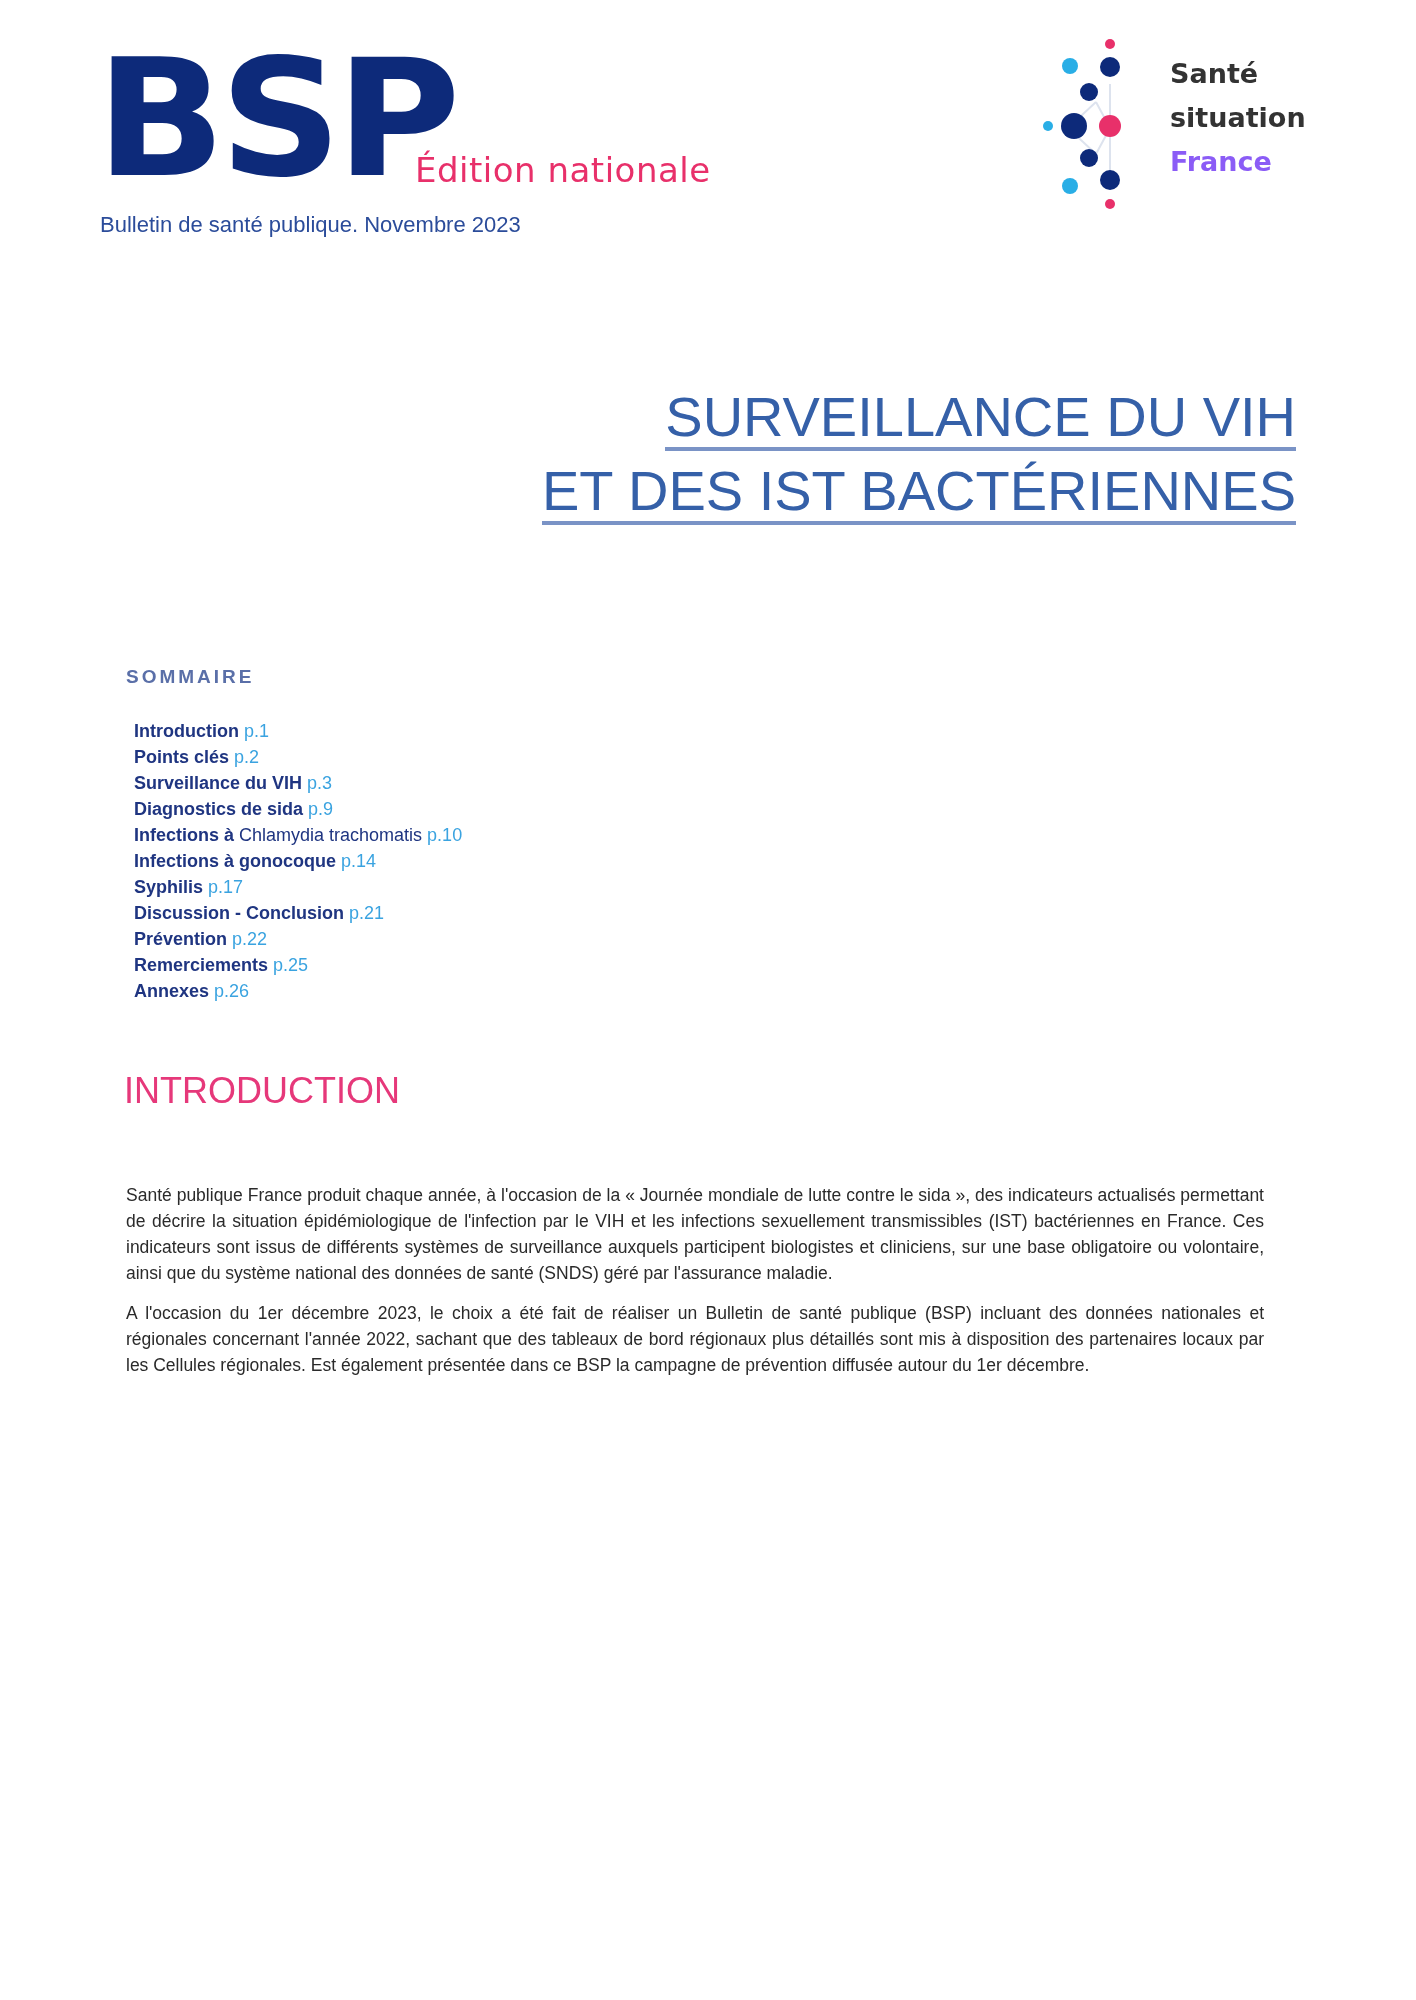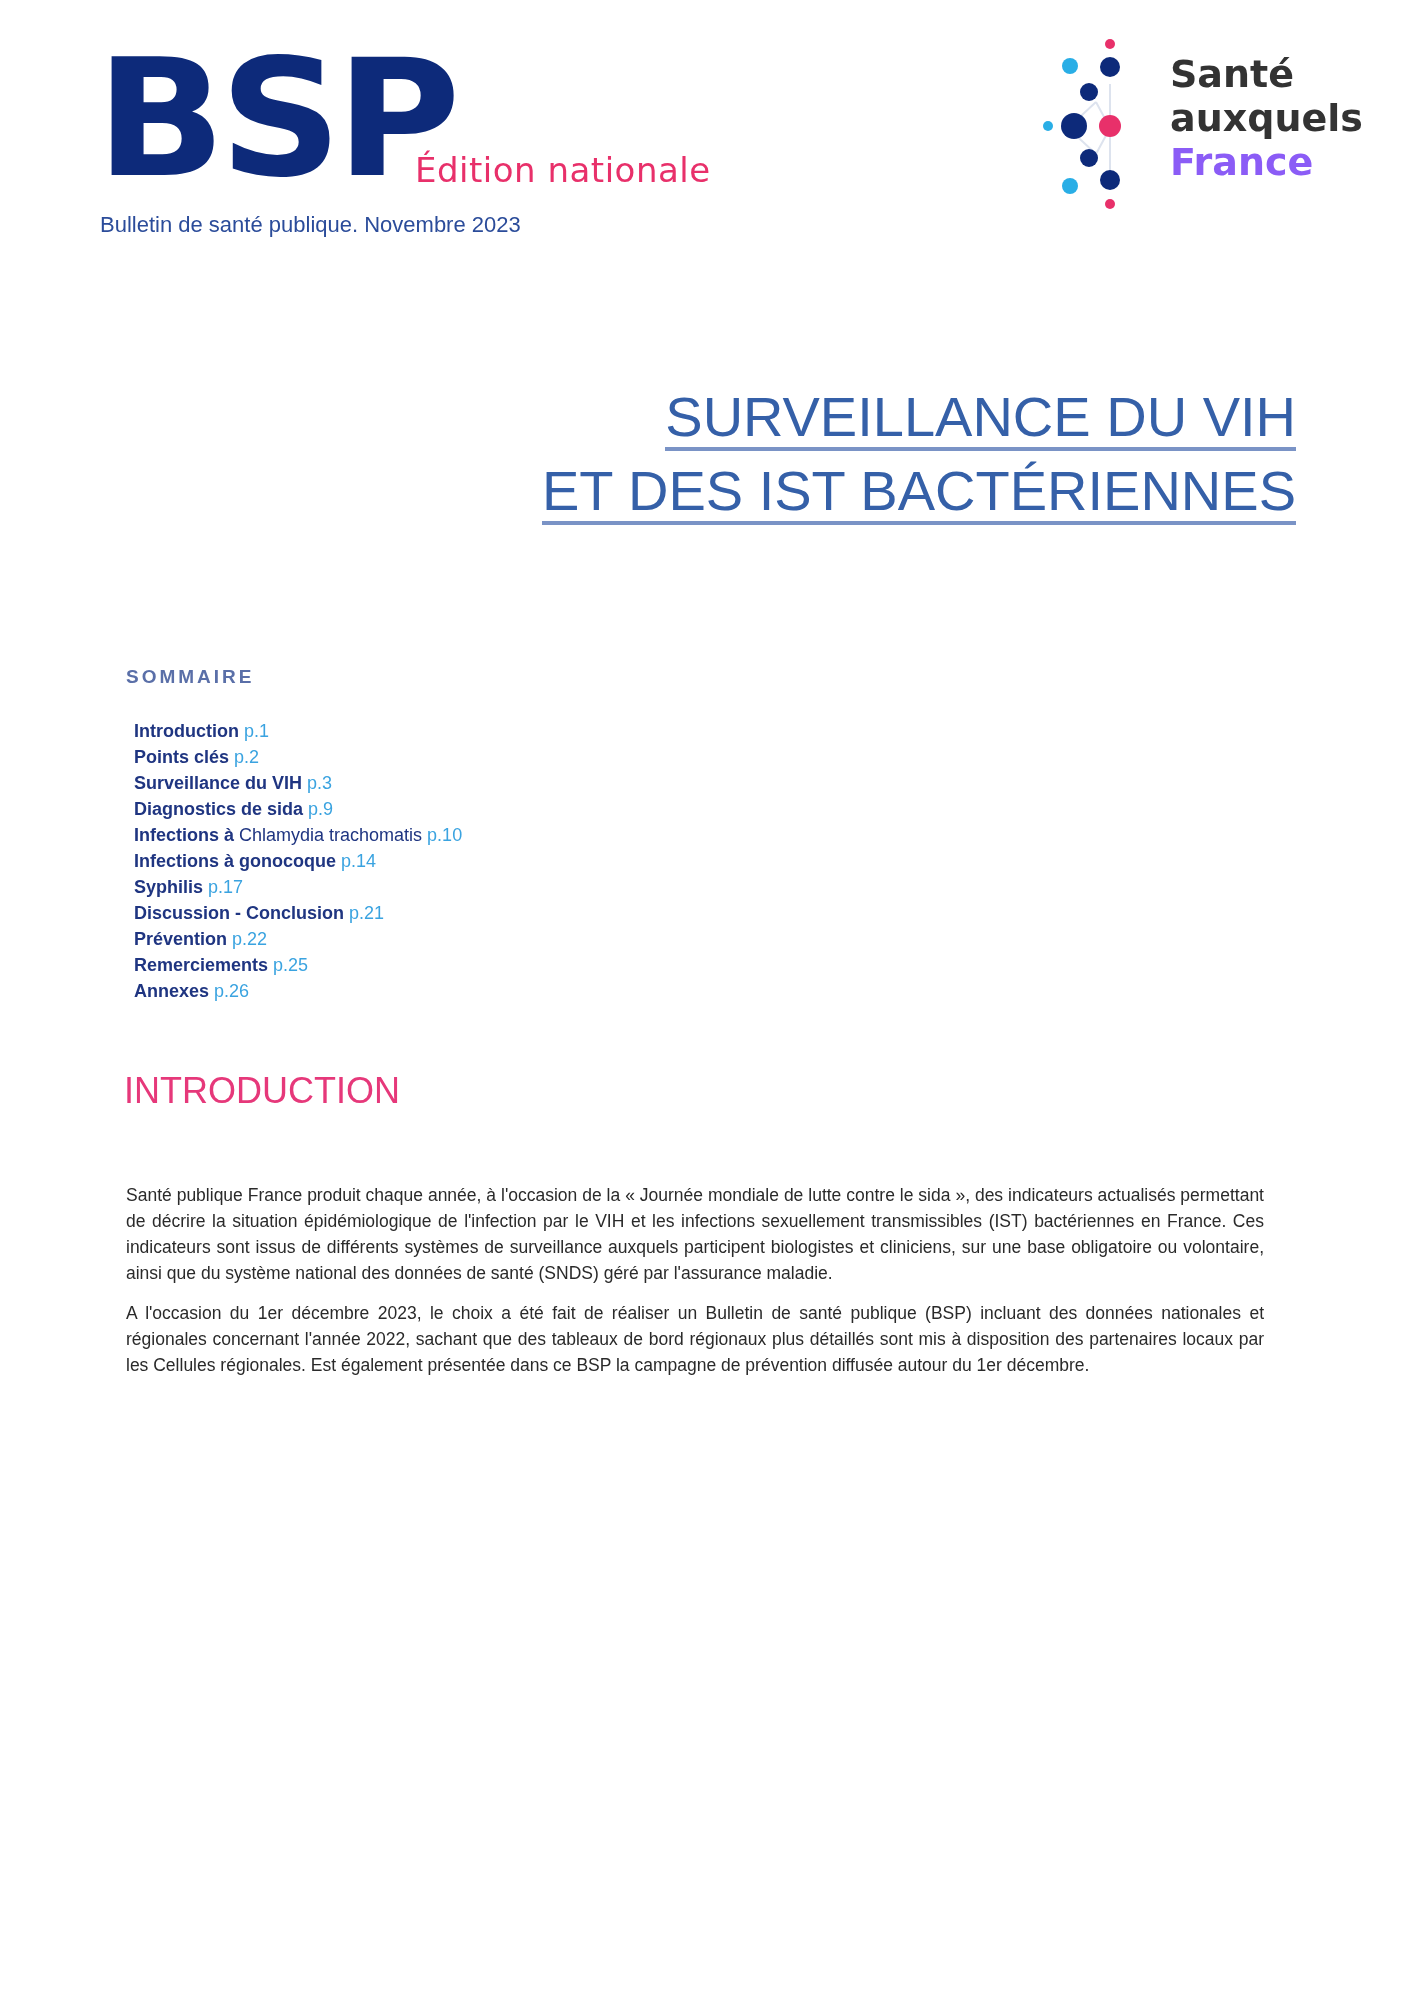--- a/index.html
+++ b/index.html
@@ -4,21 +4,21 @@
   <style>
     html, body { margin: 0; padding: 0; background: #ffffff; }
     body { width: 1416px; height: 2000px; position: relative; overflow: hidden; font-family: "Liberation Sans", sans-serif; }
     .abs { position: absolute; }
 
     .bsp-logo { left: 96px; top: 52px; font-family: "DejaVu Sans", sans-serif; font-weight: bold; font-size: 170px; line-height: 140px; color: #0d2a7a; letter-spacing: -6px; transform: scaleY(0.95); transform-origin: top left; }
     .edition { left: 415px; top: 150px; font-family: "DejaVu Sans", sans-serif; font-size: 34px; color: #e8306a; letter-spacing: 0.5px; }
     .subtitle { left: 100px; top: 212px; font-size: 22px; color: #2b4c9a; }
 
     .spf-logo { left: 1040px; top: 32px; width: 320px; height: 180px; }
-    .spf-text { position: absolute; left: 130px; top: 20px; font-family: "DejaVu Sans", sans-serif; font-size: 38px; line-height: 44px; font-weight: bold; color: #333; }
+    .spf-text { position: absolute; left: 130px; top: 20px; font-family: "DejaVu Sans", sans-serif; font-size: 27px; line-height: 44px; font-weight: bold; color: #333; }
     .spf-text .france { color: #8b5cf6; font-weight: bold; }
 
     .title { right: 120px; top: 380px; text-align: right; font-size: 56px; line-height: 74px; color: #3560a8; }
     .title span { display: inline-block; border-bottom: 4px solid #7a93c6; line-height: 56px; padding-bottom: 2px; }
 
     .sommaire-head { left: 126px; top: 666px; font-size: 19px; font-weight: bold; color: #5a6fa8; letter-spacing: 3px; }
     .toc { left: 126px; top: 710px; list-style: none; margin: 8px; padding: 0; }
     .toc li { font-size: 18px; line-height: 26px; height: 26px; }
     .toc .lbl { font-weight: bold; color: #1f3581; }
     .toc .lbl .it { font-weight: normal; color: #1f3581; }
@@ -50,21 +50,21 @@
     <circle cx="8" cy="94" r="5" fill="#29aee6"></circle>
     <circle cx="34" cy="94" r="13" fill="#0d2a7a"></circle>
     <circle cx="70" cy="94" r="11" fill="#e8306a"></circle>
     <circle cx="49" cy="126" r="9" fill="#0d2a7a"></circle>
     <circle cx="30" cy="154" r="8" fill="#29aee6"></circle>
     <circle cx="70" cy="148" r="10" fill="#0d2a7a"></circle>
     <circle cx="70" cy="172" r="5" fill="#e8306a"></circle>
   </svg>
   <div class="spf-text">
     <div>Santé</div>
-    <div>auxquels</div>
+    <div>situation</div>
     <div class="france">France</div>
   </div>
 </div>
 
 <div class="abs title">
   <div><span>SURVEILLANCE DU VIH</span></div>
   <div><span>ET DES IST BACTÉRIENNES</span></div>
 </div>
 
 <div class="abs sommaire-head">SOMMAIRE</div>

